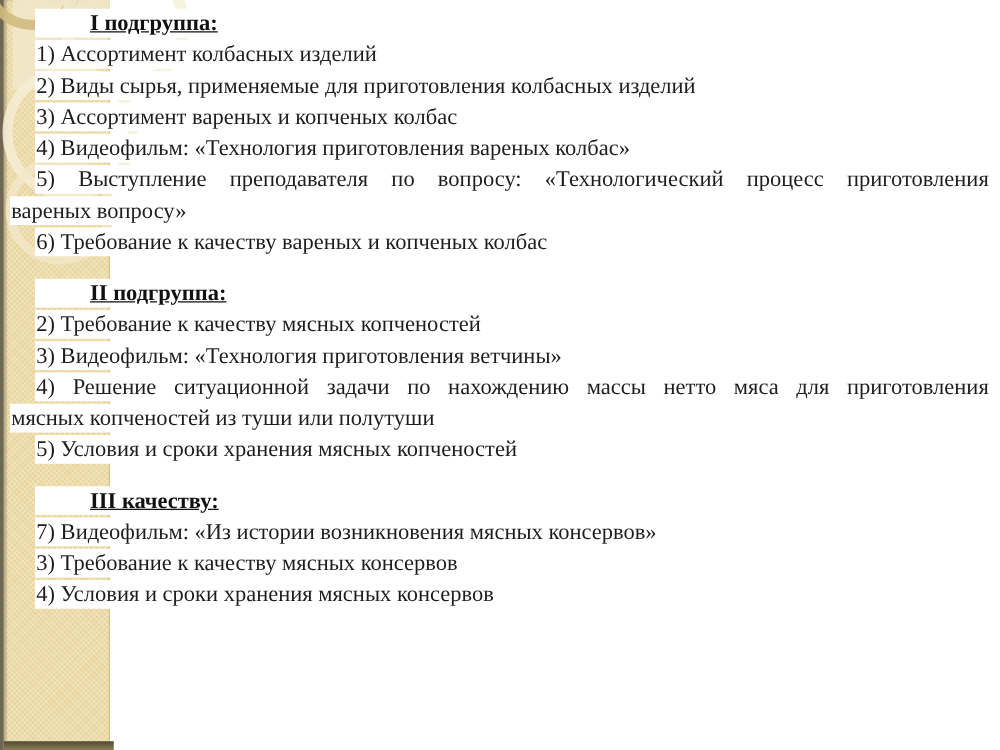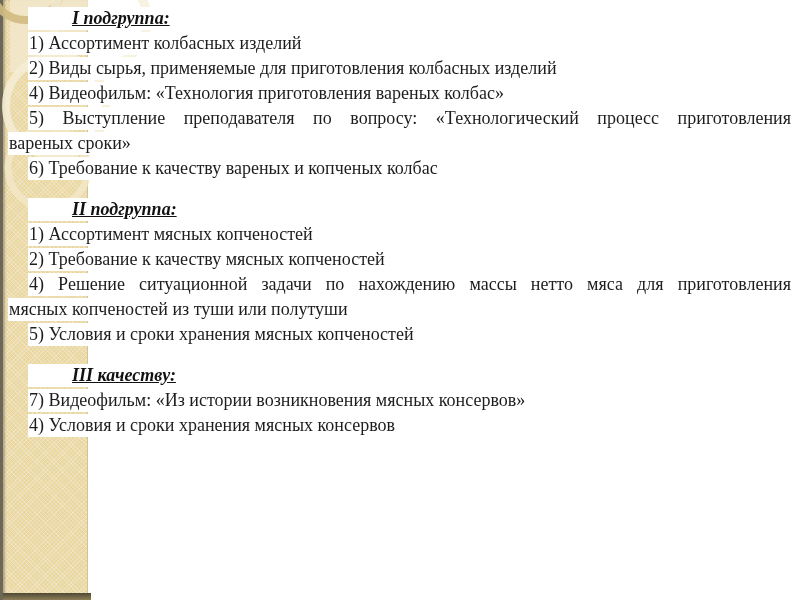--- a/index.html
+++ b/index.html
@@ -62,21 +62,20 @@
     text-align-last: justify;
   }
   .hl {
     background: #ffffff;
     padding: 1px 3px 2px 1px;
     -webkit-box-decoration-break: clone;
     box-decoration-break: clone;
   }
   .heading .hl {
     font-weight: bold;
-    font-style: italic;
     text-decoration: underline;
     color: #111111;
     padding-left: 44px;
   }
 </style>
 </head>
 <body>
 
 <div class="slide">
 
@@ -91,35 +90,37 @@
     <circle cx="56" cy="106" r="50" fill="none" stroke="#f5edd5" stroke-width="8" opacity="0.85"></circle>
     <circle cx="48" cy="168" r="40" fill="none" stroke="#f2e7c9" stroke-width="7" opacity="0.8"></circle>
   </svg>
 
   <div class="content">
 
     <section class="group">
       <p class="line heading"><span class="hl">I подгруппа:</span></p>
       <p class="line"><span class="hl">1) Ассортимент колбасных изделий</span></p>
       <p class="line"><span class="hl">2) Виды сырья, применяемые для приготовления колбасных изделий</span></p>
+      <p class="line"><span class="hl">3) Ассортимент вареных и копченых колбас</span></p>
       <p class="line"><span class="hl">4) Видеофильм: «Технология приготовления вареных колбас»</span></p>
       <p class="line just"><span class="hl">5) Выступление преподавателя по вопросу: «Технологический процесс приготовления</span></p>
-      <p class="line cont"><span class="hl">вареных сроки»</span></p>
+      <p class="line cont"><span class="hl">вареных вопросу»</span></p>
       <p class="line"><span class="hl">6) Требование к качеству вареных и копченых колбас</span></p>
     </section>
 
     <section class="group">
       <p class="line heading"><span class="hl">II подгруппа:</span></p>
-      <p class="line"><span class="hl">1) Ассортимент мясных копченостей</span></p>
       <p class="line"><span class="hl">2) Требование к качеству мясных копченостей</span></p>
+      <p class="line"><span class="hl">3) Видеофильм: «Технология приготовления ветчины»</span></p>
       <p class="line just"><span class="hl">4) Решение ситуационной задачи по нахождению массы нетто мяса для приготовления</span></p>
       <p class="line cont"><span class="hl">мясных копченостей из туши или полутуши</span></p>
       <p class="line"><span class="hl">5) Условия и сроки хранения мясных копченостей</span></p>
     </section>
 
     <section class="group">
       <p class="line heading"><span class="hl">III качеству:</span></p>
       <p class="line"><span class="hl">7) Видеофильм: «Из истории возникновения мясных консервов»</span></p>
+      <p class="line"><span class="hl">3) Требование к качеству мясных консервов</span></p>
       <p class="line"><span class="hl">4) Условия и сроки хранения мясных консервов</span></p>
     </section>
 
   </div>
 </div>
 
 </body></html>

